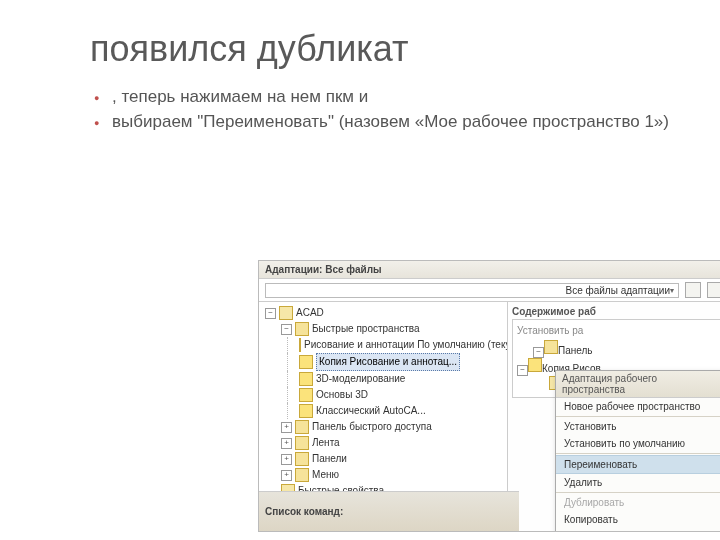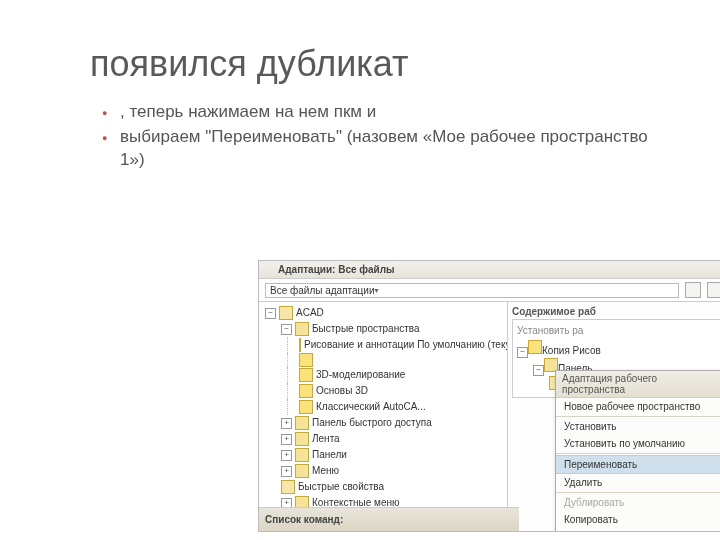--- a/index.html
+++ b/index.html
@@ -10,29 +10,29 @@
     background: #fff;
     font-family: "Segoe UI", Tahoma, sans-serif;
     color: #3a3a3a;
     overflow: hidden;
     position: relative;
   }
   .slide {
     padding: 28px 40px 0 90px;
   }
   h1 {
-    margin: 15px 0 16px 0;
+    margin: 0 0 16px 0;
     font-size: 36px;
     font-weight: 400;
     color: #595959;
   }
   ul.bullets {
     list-style: none;
     padding: 0;
-    margin: 8px;
+    margin: 0;
     font-size: 17px;
     line-height: 1.35;
     color: #555;
   }
   ul.bullets > li {
     position: relative;
     padding-left: 22px;
     margin-bottom: 2px;
   }
   ul.bullets > li::before {
@@ -61,37 +61,36 @@
     align-items: center;
     gap: 8px;
     padding: 3px 6px;
     background: linear-gradient(#f2f0ea, #e7e4db);
     border-bottom: 1px solid #ccc;
   }
   .tab {
     font-size: 10px;
     font-weight: bold;
     color: #444;
-    margin-left: 13px;
   }
   .dropdown {
     display: flex;
     align-items: center;
     gap: 6px;
     padding: 3px 6px;
     background: #fff;
     border-bottom: 1px solid #ccc;
   }
   .dd-field {
     flex: 1;
     border: 1px solid #bbb;
     padding: 1px 4px;
     background: #fff;
     display: flex;
-    justify-content: flex-start;
+    justify-content: flex-end;
     align-items: center;
   }
   .dd-arrow {
     font-size: 8px;
     color: #666;
   }
   .ico {
     width: 14px;
     height: 14px;
     display: inline-block;
@@ -163,21 +162,21 @@
     padding: 0 2px;
     color: #000;
   }
   .bottombar {
     position: absolute;
     left: 0;
     bottom: 0;
     width: 248px;
     background: linear-gradient(#e7e4db, #ddd6c5);
     border-top: 1px solid #ccc;
-    padding: 6px 6px;
+    padding: 14px 6px;
     font-size: 10px;
     color: #444;
     font-weight: bold;
   }
   
   .rightpanel {
     padding: 4px;
   }
   .rp-title {
     font-weight: bold;
@@ -259,20 +258,21 @@
           <span class="pm">−</span>
           <span class="nodeico ios-fold"></span>
           <span>Быстрые пространства</span>
         </div>
         <div class="node lv3">
           <span class="nodeico ios-star"></span>
           <span>Рисование и аннотации По умолчанию (текущ...</span>
         </div>
         <div class="node lv3">
           <span class="nodeico ios-sel"></span>
+          <span class="selected">Копия Рисование и аннотац...</span>
         </div>
         <div class="node lv3">
           <span class="nodeico ios-star"></span>
           <span>3D-моделирование</span>
         </div>
         <div class="node lv3">
           <span class="nodeico ios-star"></span>
           <span>Основы 3D</span>
         </div>
         <div class="node lv3">
@@ -313,22 +313,22 @@
           </div>
 
       </div>
     </div>
 
     <div class="rightcol">
       <div class="rightpanel">
         <div class="rp-title">Содержимое раб</div>
         <div class="rp-tree">
           <div style="padding-bottom:2px;color:#888">Установить ра</div>
+          <div class="node" style="padding-left:16px"><span class="pm">−</span><span class="nodeico ios-fold"></span><span>Панель</span></div>
           <div class="node"><span class="pm">−</span><span class="nodeico ios-star"></span><span>Копия Рисов</span></div>
-          <div class="node" style="padding-left:16px"><span class="pm">−</span><span class="nodeico ios-fold"></span><span>Панель</span></div>
           <div class="node" style="padding-left:32px"><span class="nodeico ios-doc"></span><span>Коп</span></div>
         </div>
       </div>
 
       <div class="ctx">
         <div class="ctx-title">Адаптация рабочего пространства</div>
         <div class="ctx-item">Новое рабочее пространство</div>
         <div class="ctx-sep"></div>
         <div class="ctx-item">Установить</div>
         <div class="ctx-item">Установить по умолчанию</div>

